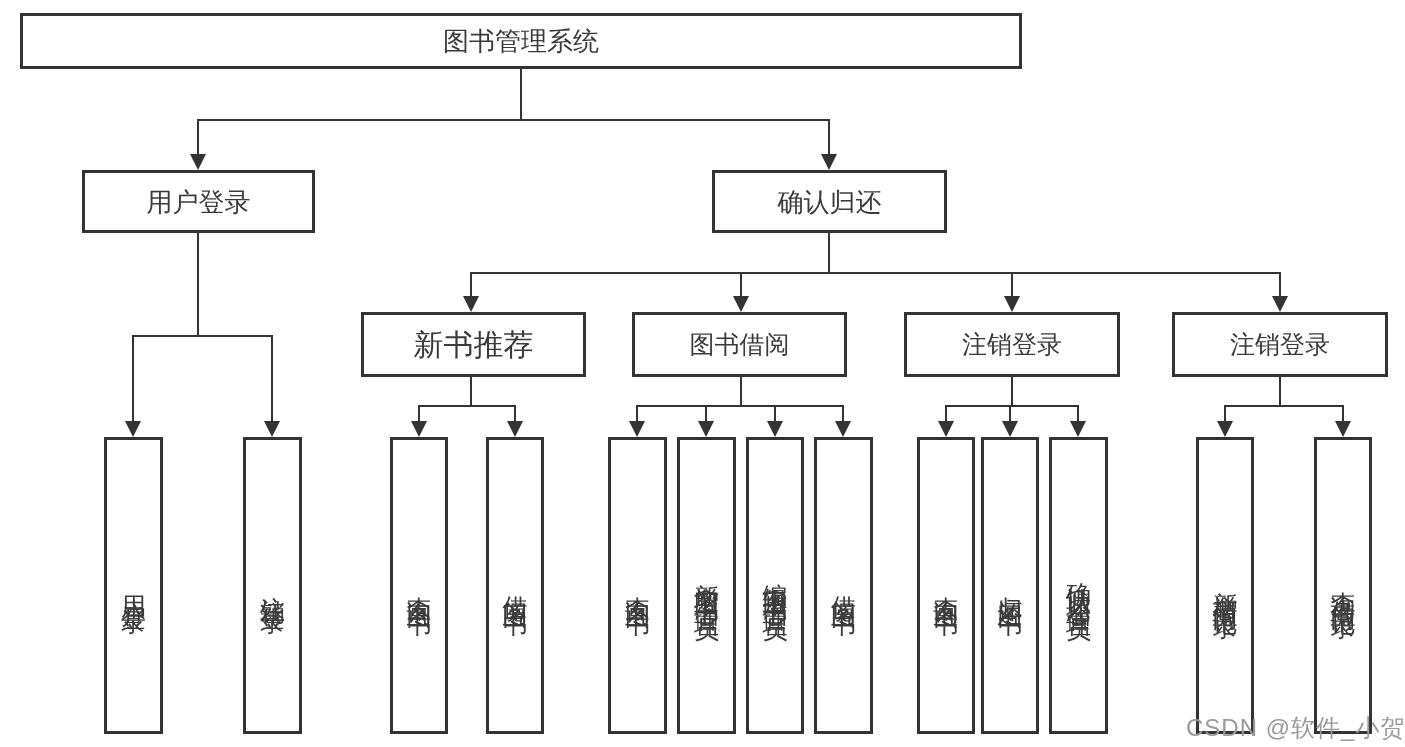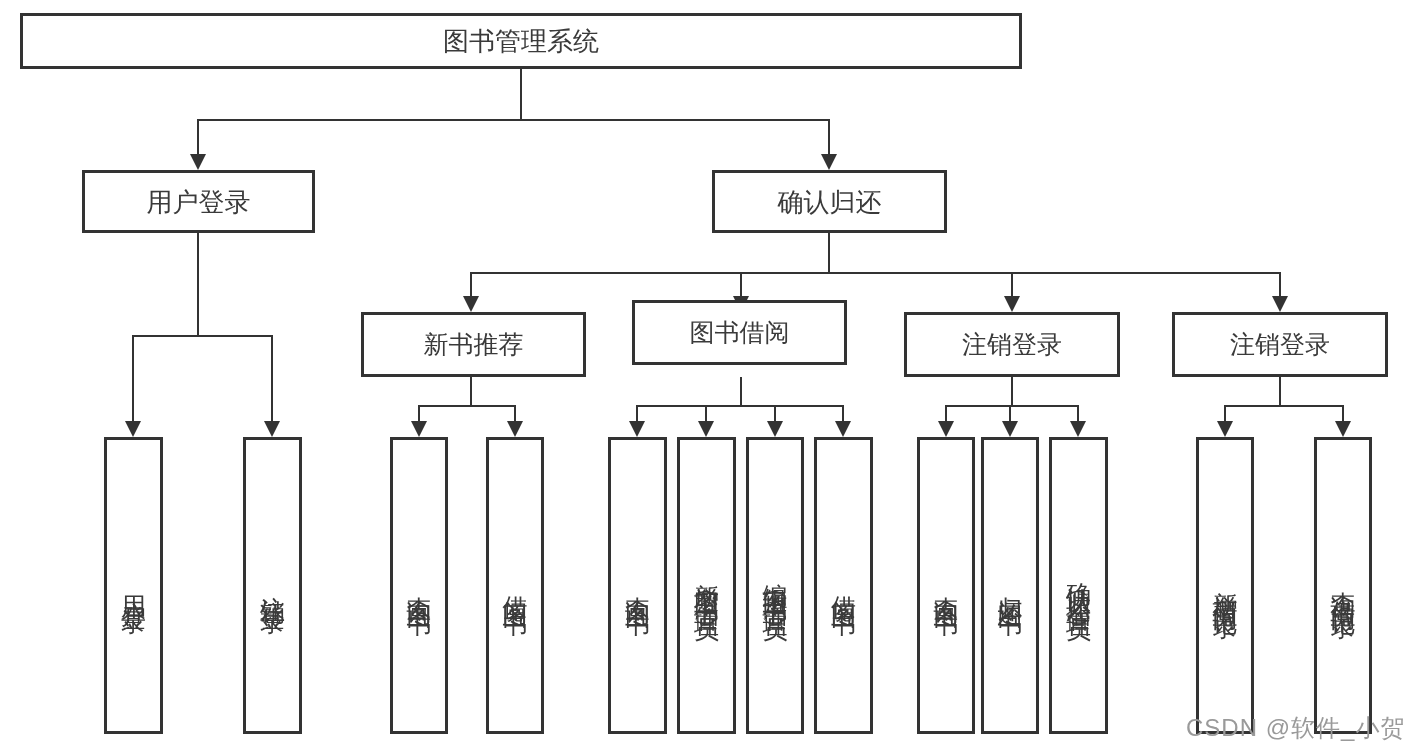--- a/index.html
+++ b/index.html
@@ -126,22 +126,22 @@
   <div class="arr" style="left:1002px;top:421px"></div>
   <div class="arr" style="left:1070px;top:421px"></div>
   <div class="arr" style="left:1217px;top:421px"></div>
   <div class="arr" style="left:1335px;top:421px"></div>
 
   <div class="node" style="left:20px;top:13px;width:1002px;height:56px">图书管理系统</div>
 
   <div class="node" style="left:82px;top:170px;width:233px;height:63px">用户登录</div>
   <div class="node" style="left:712px;top:170px;width:235px;height:63px">确认归还</div>
 
-  <div class="node" style="left:361px;top:312px;width:225px;height:65px;font-size:25px">新书推荐</div>
-  <div class="node" style="left:632px;top:300px;width:215px;height:65px;font-size:25px">图书借阅</div>
+  <div class="node" style="left:361px;top:312px;width:225px;height:65px;font-size:30px">新书推荐</div>
+  <div class="node" style="left:632px;top:312px;width:215px;height:65px;font-size:25px">图书借阅</div>
   <div class="node" style="left:904px;top:312px;width:216px;height:65px;font-size:25px">注销登录</div>
   <div class="node" style="left:1172px;top:312px;width:216px;height:65px;font-size:25px">注销登录</div>
 
   <div class="leaf" style="left:104px;top:437px;width:59px;height:297px">
     <span class="vtext">用户登录</span>
   </div>
   <div class="leaf" style="left:243px;top:437px;width:59px;height:297px">
     <span class="vtext">注销登录</span>
   </div>
 

